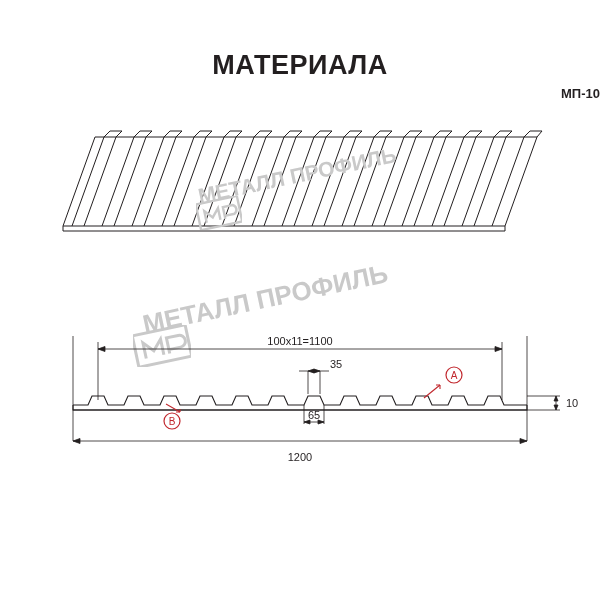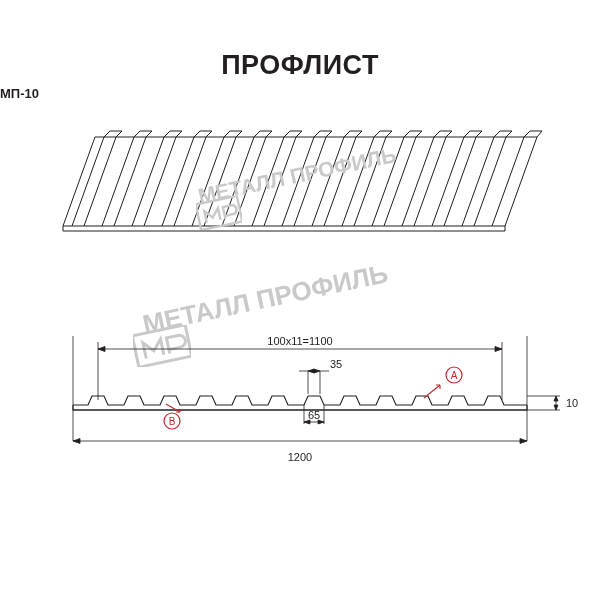--- a/index.html
+++ b/index.html
@@ -28,21 +28,21 @@
     font-size: 27px;
     font-weight: bold;
     letter-spacing: 0.5px;
     color: #231f20;
   }
   .subtitle {
     position: absolute;
     top: 86px;
     left: 0;
     width: 600px;
-    text-align: left;
+    text-align: right;
     font-size: 13px;
     font-weight: bold;
     color: #231f20;
   }
   .footer {
     position: absolute;
     top: 530px;
     left: 0;
     width: 600px;
     text-align: center;
@@ -81,21 +81,21 @@
   .wm-logo {
     position: absolute;
     pointer-events: none;
   }
 </style>
 </head>
 <body>
 
 <div class="page">
 
-  <div class="title">ПРОФЛИСТ</div>
+  <div class="title">МАТЕРИАЛА</div>
   <div class="subtitle">МП-10</div>
 
   <svg class="svg-layer" width="600" height="600">
     <g stroke="#231f20" stroke-width="1" fill="none" stroke-linejoin="miter">
 
       <path d="M95 137 L537 137"></path>
 
       <path d="M95 137 L63 226"></path>
       <path d="M537 137 L505 226"></path>
       <path d="M63 226 L505 226"></path>

